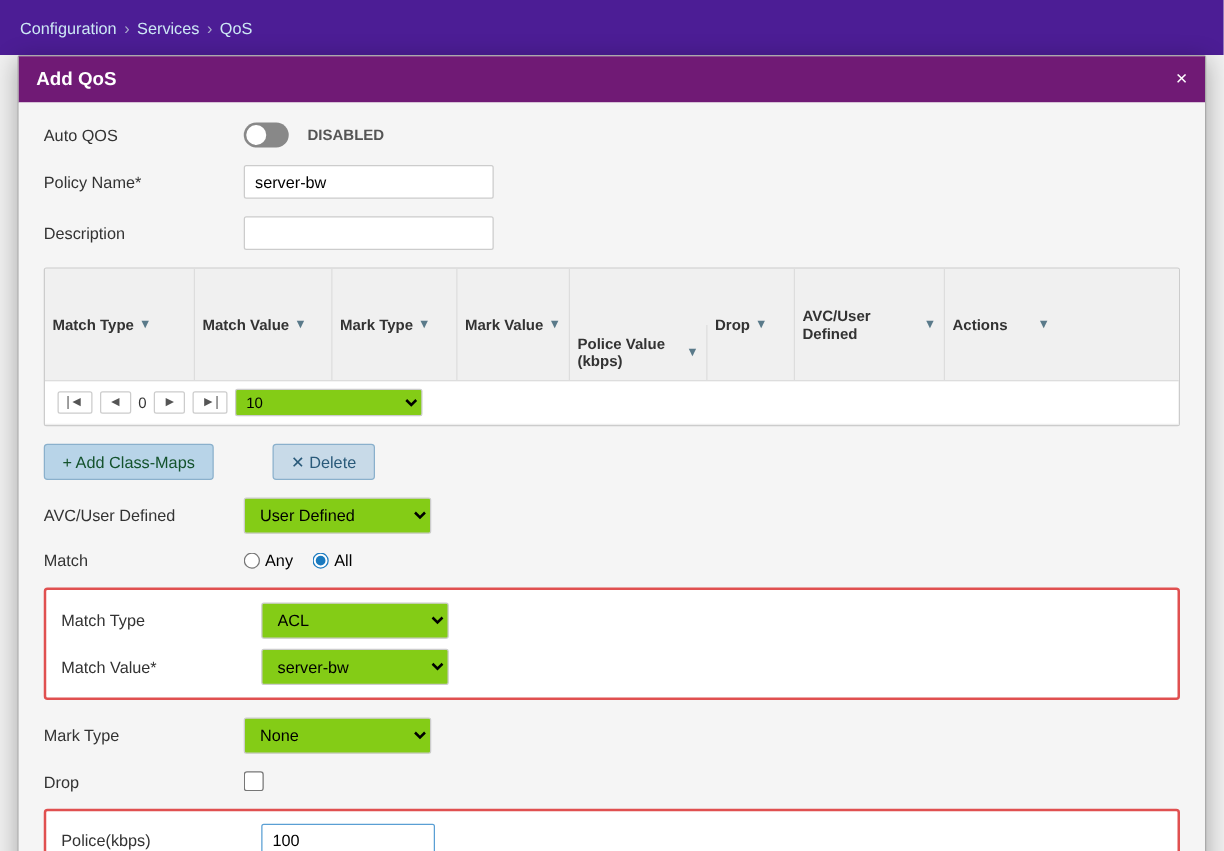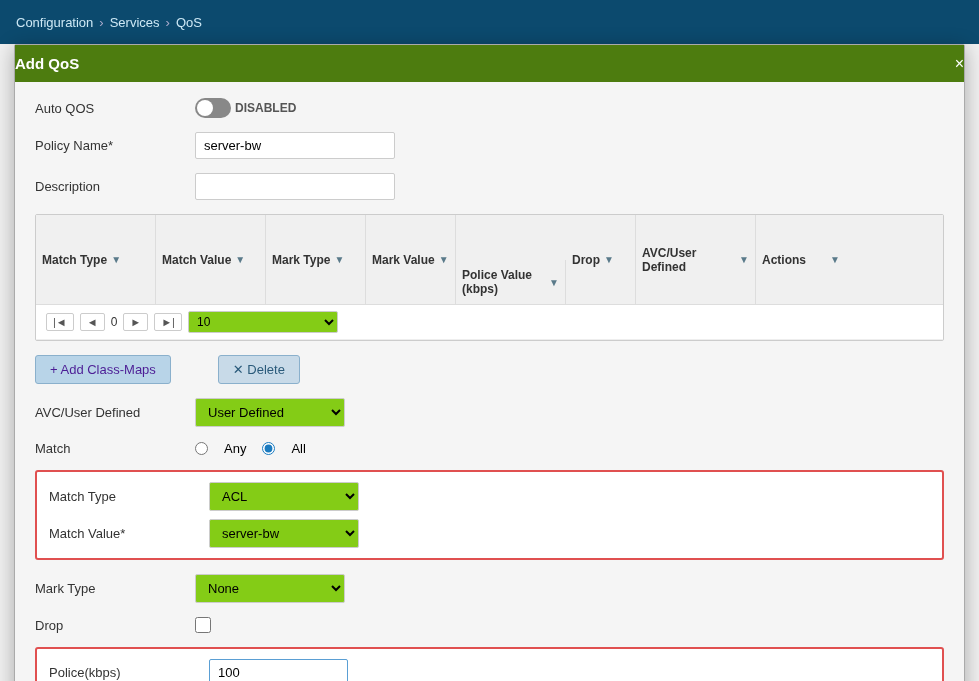--- a/index.html
+++ b/index.html
@@ -7,21 +7,21 @@
       font-family: Arial, sans-serif;
       font-size: 13px;
       background: #f0f0f0;
       width: 979px;
       height: 681px;
       overflow: hidden;
     }
 
     
     .top-nav {
-      background: #0c4a6e;
+      background: #4c1d95;
       color: #cde8f5;
       padding: 8px 16px;
       font-size: 13px;
       display: flex;
       align-items: center;
       gap: 6px;
       height: 44px;
       text-align: center;
     }
     .top-nav a {
@@ -37,23 +37,23 @@
       top: 44px;
       left: 14px;
       right: 14px;
       background: #fff;
       border: 1px solid #aaa;
       border-radius: 2px;
       box-shadow: 0 4px 20px rgba(0,0,0,0.3);
     }
 
     .modal-header {
-      background: #4d7c0f;
+      background: #701a75;
       color: #fff;
-      padding: 10px 0;
+      padding: 10px 14px;
       font-size: 15px;
       font-weight: bold;
       display: flex;
       justify-content: space-between;
       align-items: center;
     }
     .modal-header .close-btn {
       color: #fff;
       font-size: 16px;
       cursor: pointer;
@@ -81,21 +81,21 @@
     }
     .form-control {
       flex: 1;
       max-width: 200px;
     }
 
     
     .toggle-container {
       display: flex;
       align-items: center;
-      gap: 4px;
+      gap: 15px;
     }
     .toggle {
       width: 36px;
       height: 20px;
       background: #888;
       border-radius: 10px;
       position: relative;
       cursor: pointer;
       display: inline-block;
     }
@@ -204,21 +204,21 @@
 
     
     .action-btns {
       display: flex;
       gap: 10px;
       margin-bottom: 14px;
     }
     .btn-add {
       background: #b8d4e8;
       border: 1px solid #8ab0cc;
-      color: #4c1d95;
+      color: #14532d;
       padding: 6px 14px;
       border-radius: 3px;
       cursor: pointer;
       font-size: 13px;
       display: flex;
       align-items: center;
       gap: 4px;
     }
     .btn-delete {
       background: #c8dae8;
@@ -248,21 +248,21 @@
 
     
     .radio-group {
       display: flex;
       align-items: center;
       gap: 16px;
     }
     .radio-item {
       display: flex;
       align-items: center;
-      gap: 16px;
+      gap: 4px;
       cursor: pointer;
     }
     input[type="radio"] { cursor: pointer; accent-color: #1a7abf; }
 
     
     .highlight-section {
       border: 2px solid #e05050;
       border-radius: 3px;
       padding: 10px 12px;
       margin-bottom: 14px;

